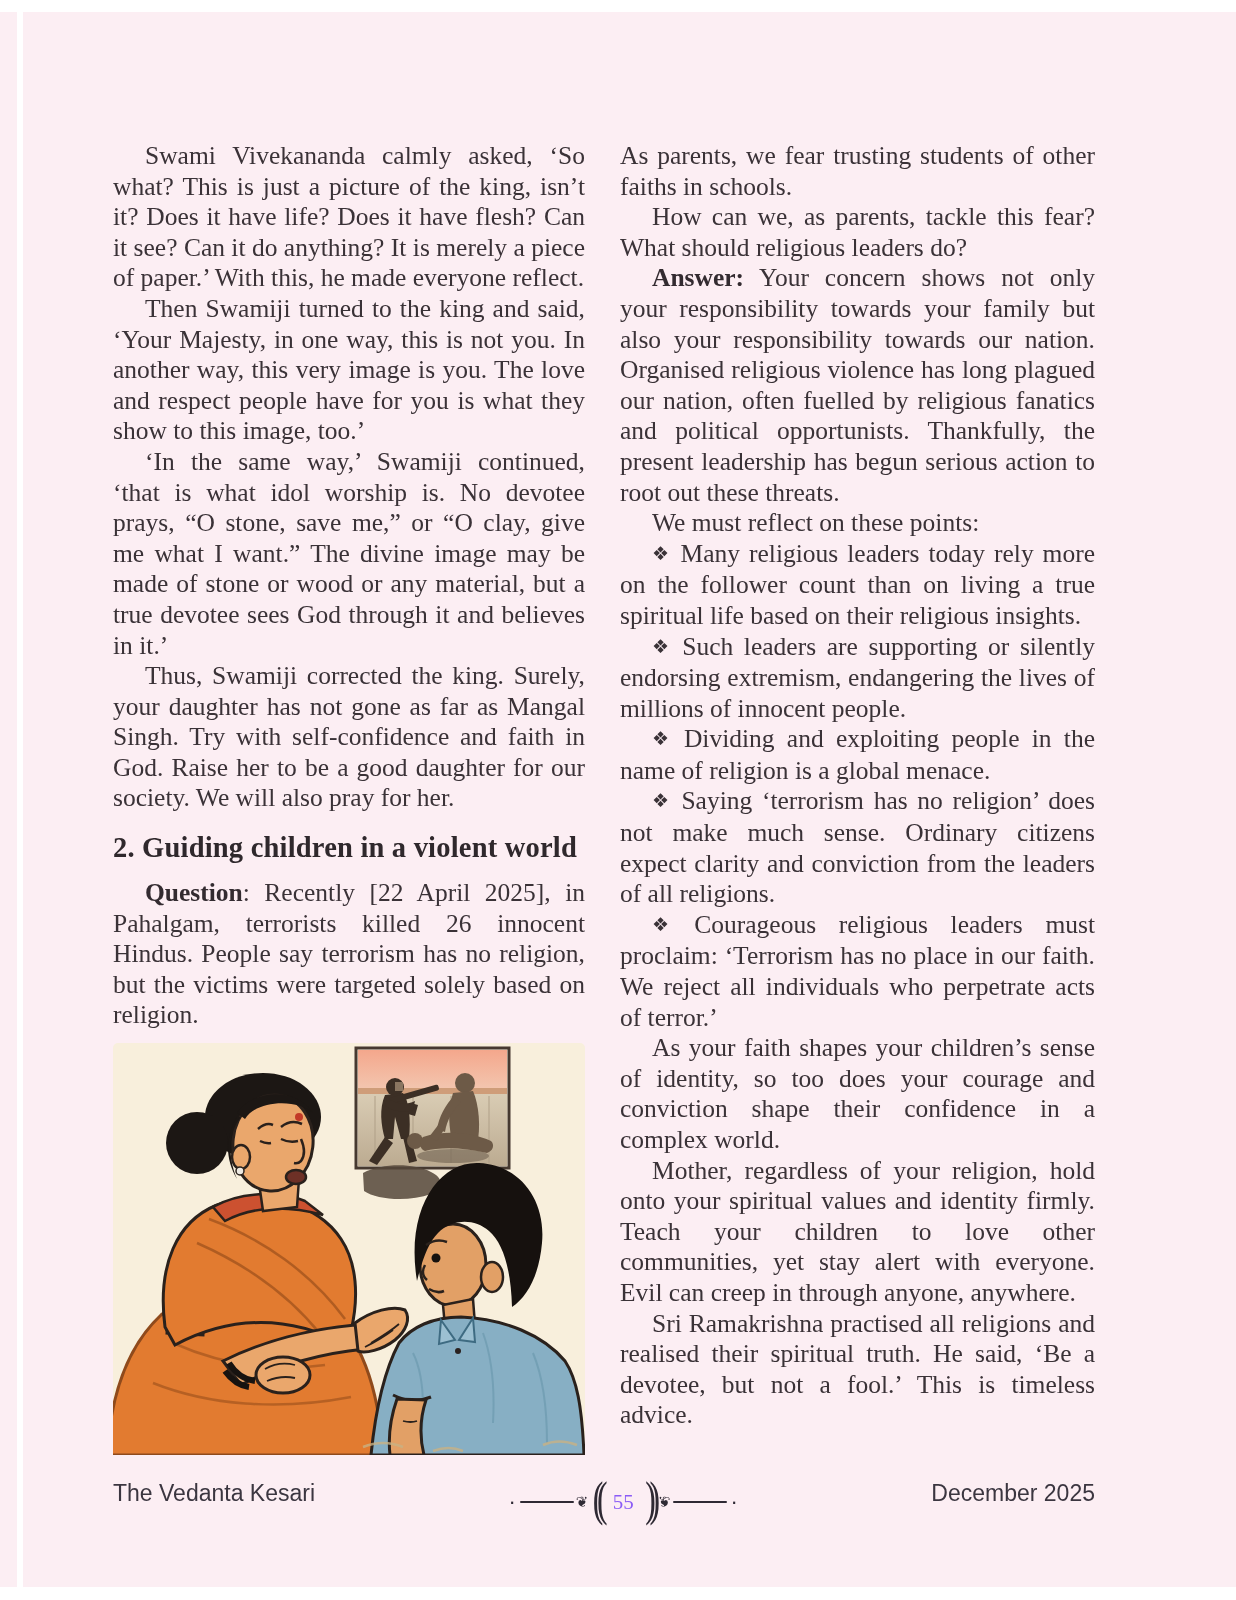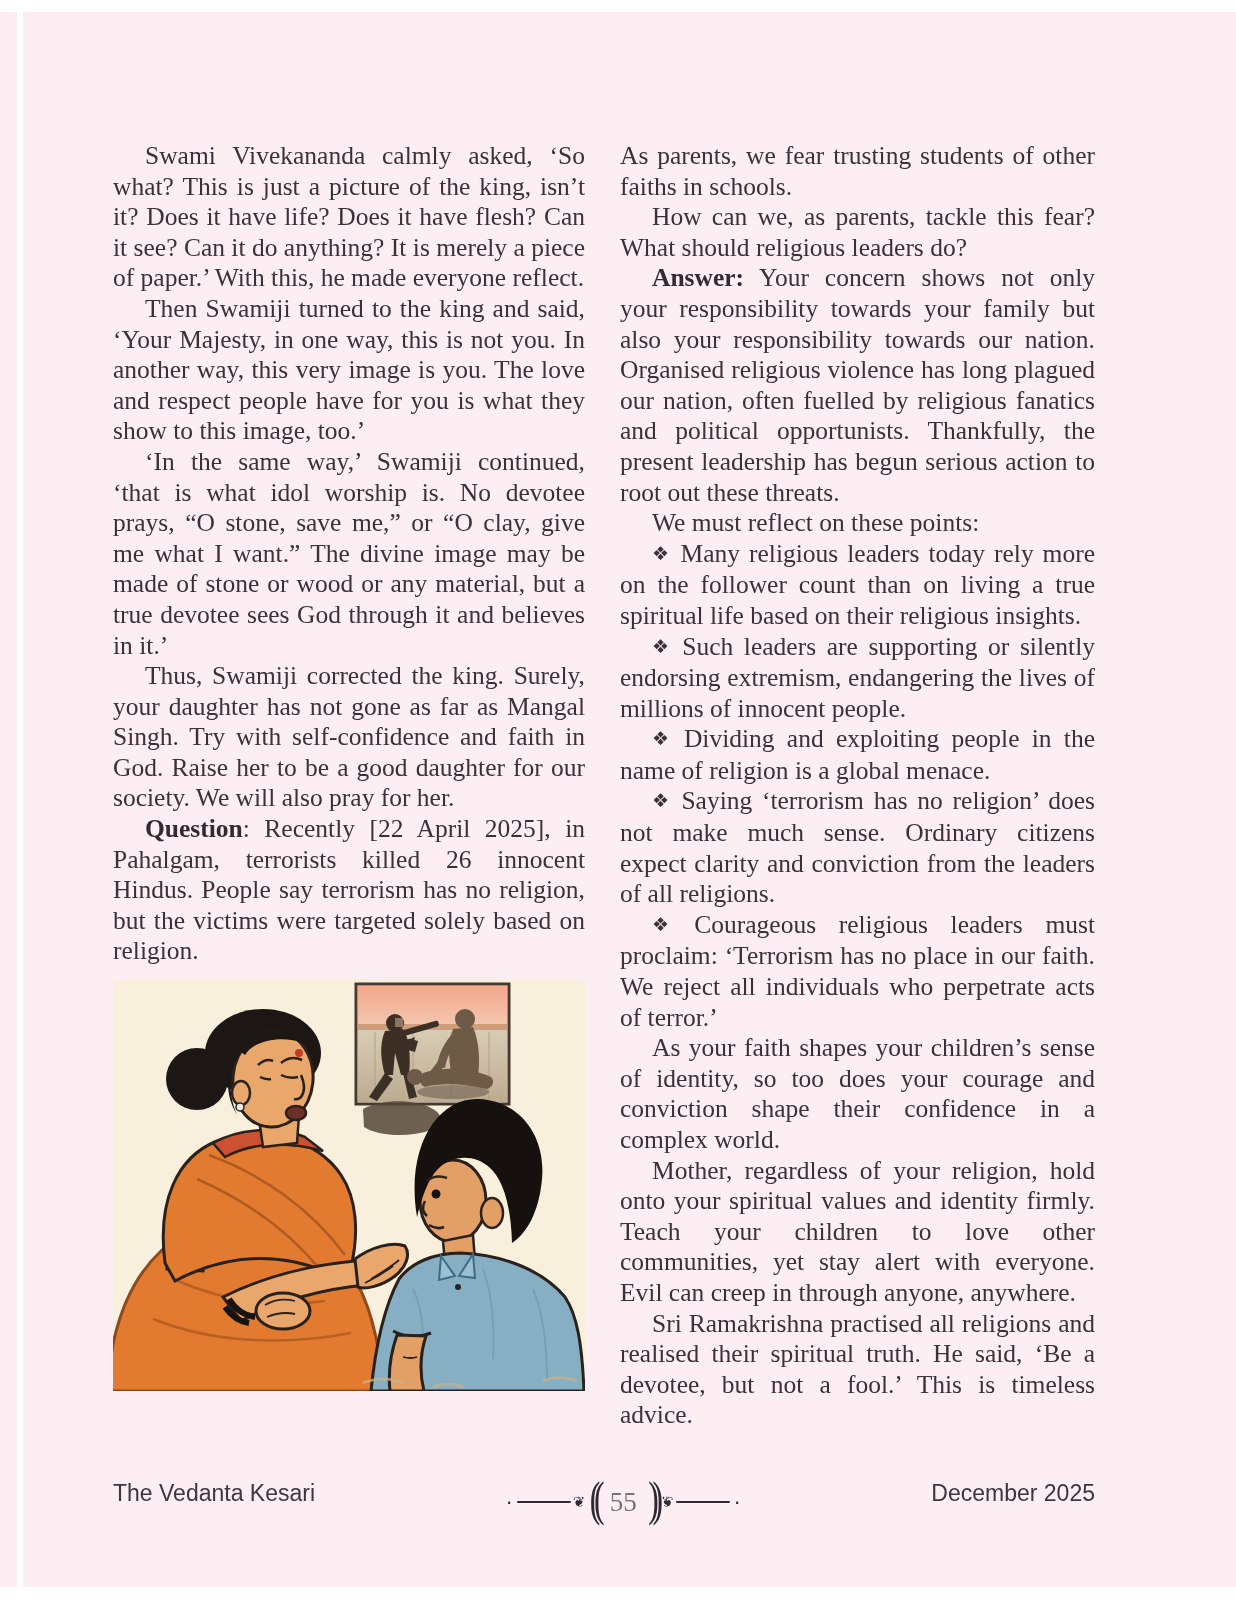--- a/index.html
+++ b/index.html
@@ -45,37 +45,38 @@
   .orn-dot{font-size:22px;line-height:1;margin:0 4px;}
   .orn-rule{width:54px;height:2.5px;background:#2e2933;border-radius:2px;}
   .orn-leaf{font-family:"DejaVu Sans",sans-serif;font-size:15px;margin:0 2px;}
   .orn-leaf.flip{transform:scaleX(-1);}
   .orn-paren{
     font-family:"Liberation Serif",serif;font-size:44px;font-weight:400;
     transform:scale(.72,1.12);letter-spacing:-9px;line-height:1;
     position:relative;top:-3px;padding-right:9px;
   }
   .orn-paren.close{padding-right:0;padding-left:9px;}
-  .orn-num{font-family:"Liberation Serif",serif;font-size:27px;margin:0 2px;color:#737373;}
+  .orn-num{font-family:"Liberation Serif",serif;font-size:21px;margin:0 2px;color:#8b5cf6;}
 </style>
 </head>
 <body>
 
 <div class="strip strip-top"></div>
 <div class="strip strip-bottom"></div>
 <div class="strip strip-left"></div>
 
 <div class="content">
 
   <div class="col-left">
     <p class="body indent">Swami Vivekananda calmly asked, ‘So what? This is just a picture of the king, isn’t it? Does it have life? Does it have flesh? Can it see? Can it do anything? It is merely a piece of paper.’ With this, he made everyone reflect.</p>
     <p class="body indent">Then Swamiji turned to the king and said, ‘Your Majesty, in one way, this is not you. In another way, this very image is you. The love and respect people have for you is what they show to this image, too.’</p>
     <p class="body indent">‘In the same way,’ Swamiji continued, ‘that is what idol worship is. No devotee prays, “O stone, save me,” or “O clay, give me what I want.” The divine image may be made of stone or wood or any material, but a true devotee sees God through it and believes in it.’</p>
     <p class="body indent">Thus, Swamiji corrected the king. Surely, your daughter has not gone as far as Mangal Singh. Try with self-confidence and faith in God. Raise her to be a good daughter for our society. We will also pray for her.</p>
 
+    <h2 class="section">2. Guiding children in a violent world</h2>
 
     <p class="body indent"><b>Question</b><span>: Recently [22 April 2025], in Pahalgam, terrorists killed 26 innocent Hindus. People say terrorism has no religion, but the victims were targeted solely based on religion.</span></p>
 
     <div class="figure">
       <svg width="472" height="412" viewBox="0 0 472 412" xmlns="http://www.w3.org/2000/svg">
         <defs>
           <linearGradient id="gradPink" x1="0" y1="0" x2="0" y2="1">
             <stop offset="0" stop-color="#f4a78c"></stop>
               <stop offset="1" stop-color="#f3c5ae"></stop>
           </linearGradient>

